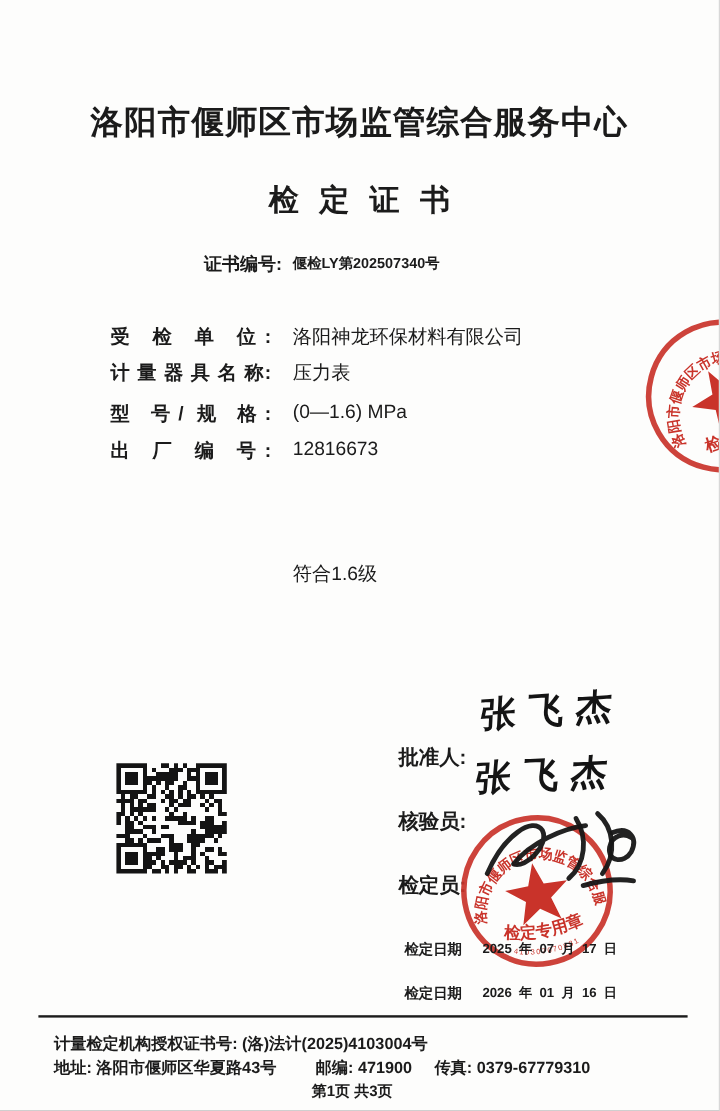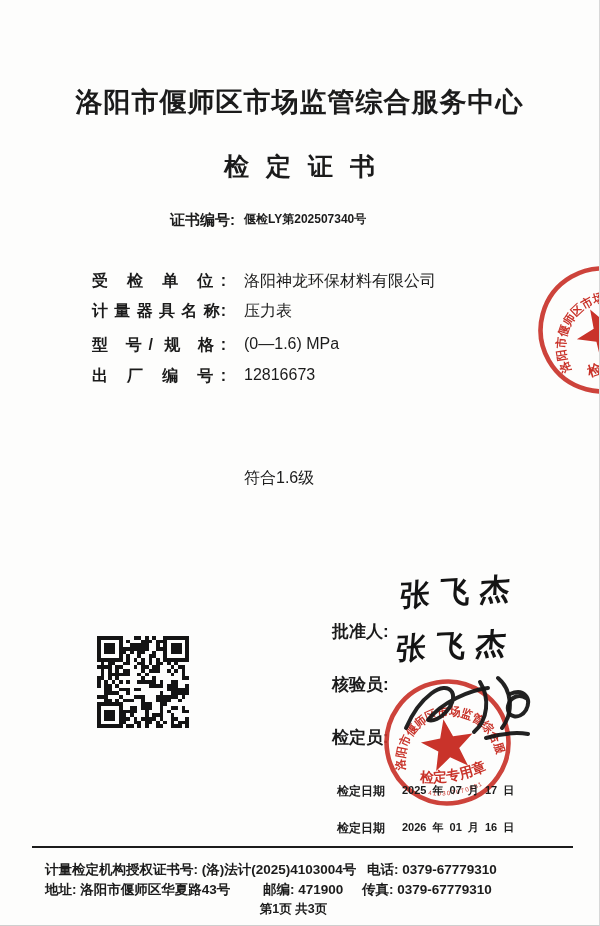--- a/index.html
+++ b/index.html
@@ -459,24 +459,20 @@
   <span class="abs date-value" style="left:402px; top:783px">2025 年 07 月 17 日</span>
   <span class="abs date-label" style="left:337px; top:820px">检定日期</span>
   <span class="abs date-value" style="left:402px; top:820px">2026 年 01 月 16 日</span>
 
   <div class="abs divider"></div>
 
   <div class="abs foot" style="left:45px; top:861px">
     <span>计量检定机构授权证书号:</span>
     <span>(洛)法计(2025)4103004号</span>
   </div>
-  <div class="abs foot" style="left:367px; top:861px">
-    <span>电话:</span>
-    <span>0379-67779310</span>
-  </div>
   <div class="abs foot" style="left:45px; top:881px">
     <span>地址:</span>
     <span>洛阳市偃师区华夏路43号</span>
   </div>
   <div class="abs foot" style="left:263px; top:881px">
     <span>邮编:</span>
     <span>471900</span>
   </div>
   <div class="abs foot" style="left:362px; top:881px">
     <span>传真:</span>

